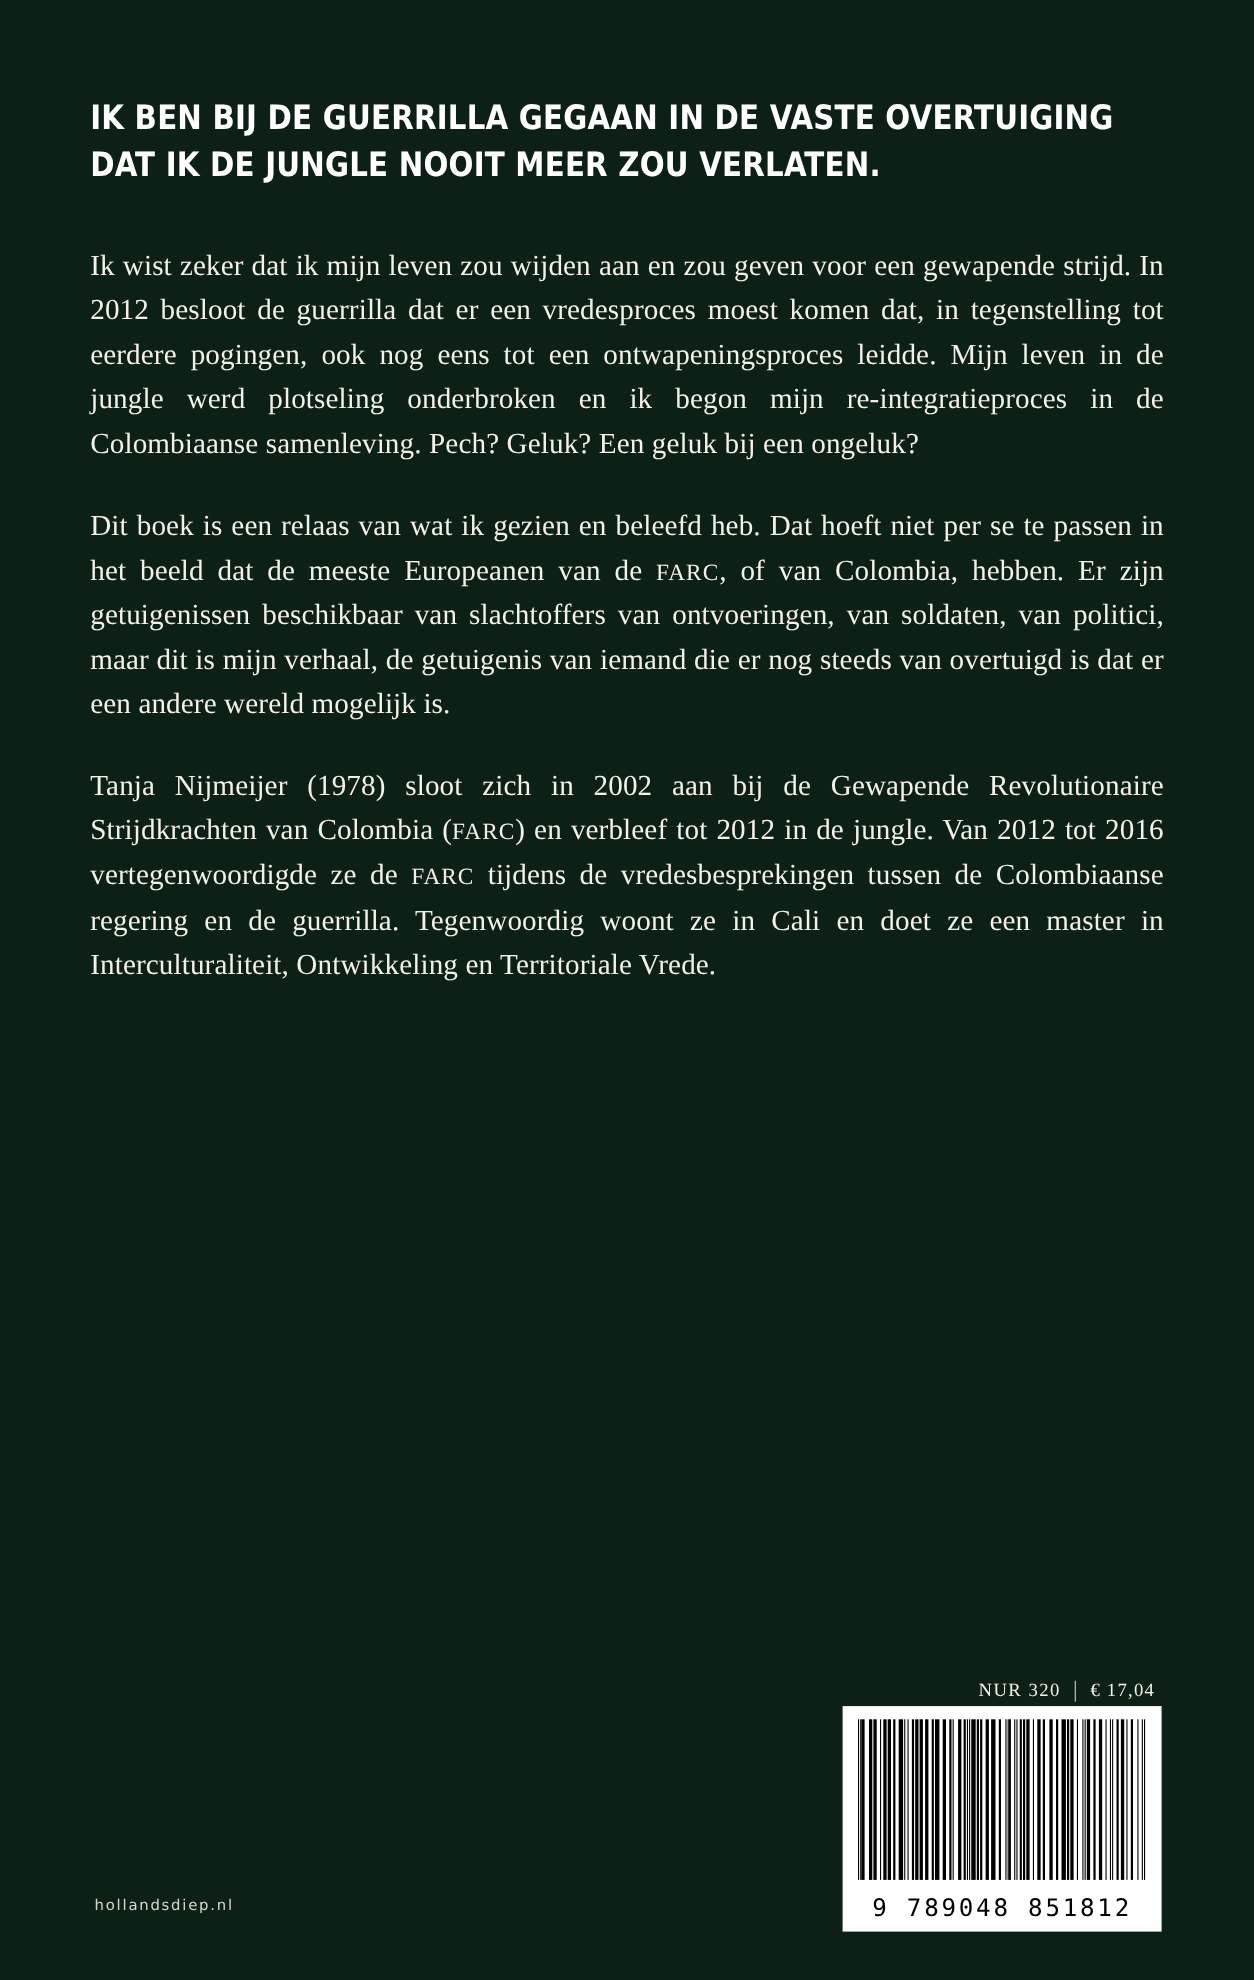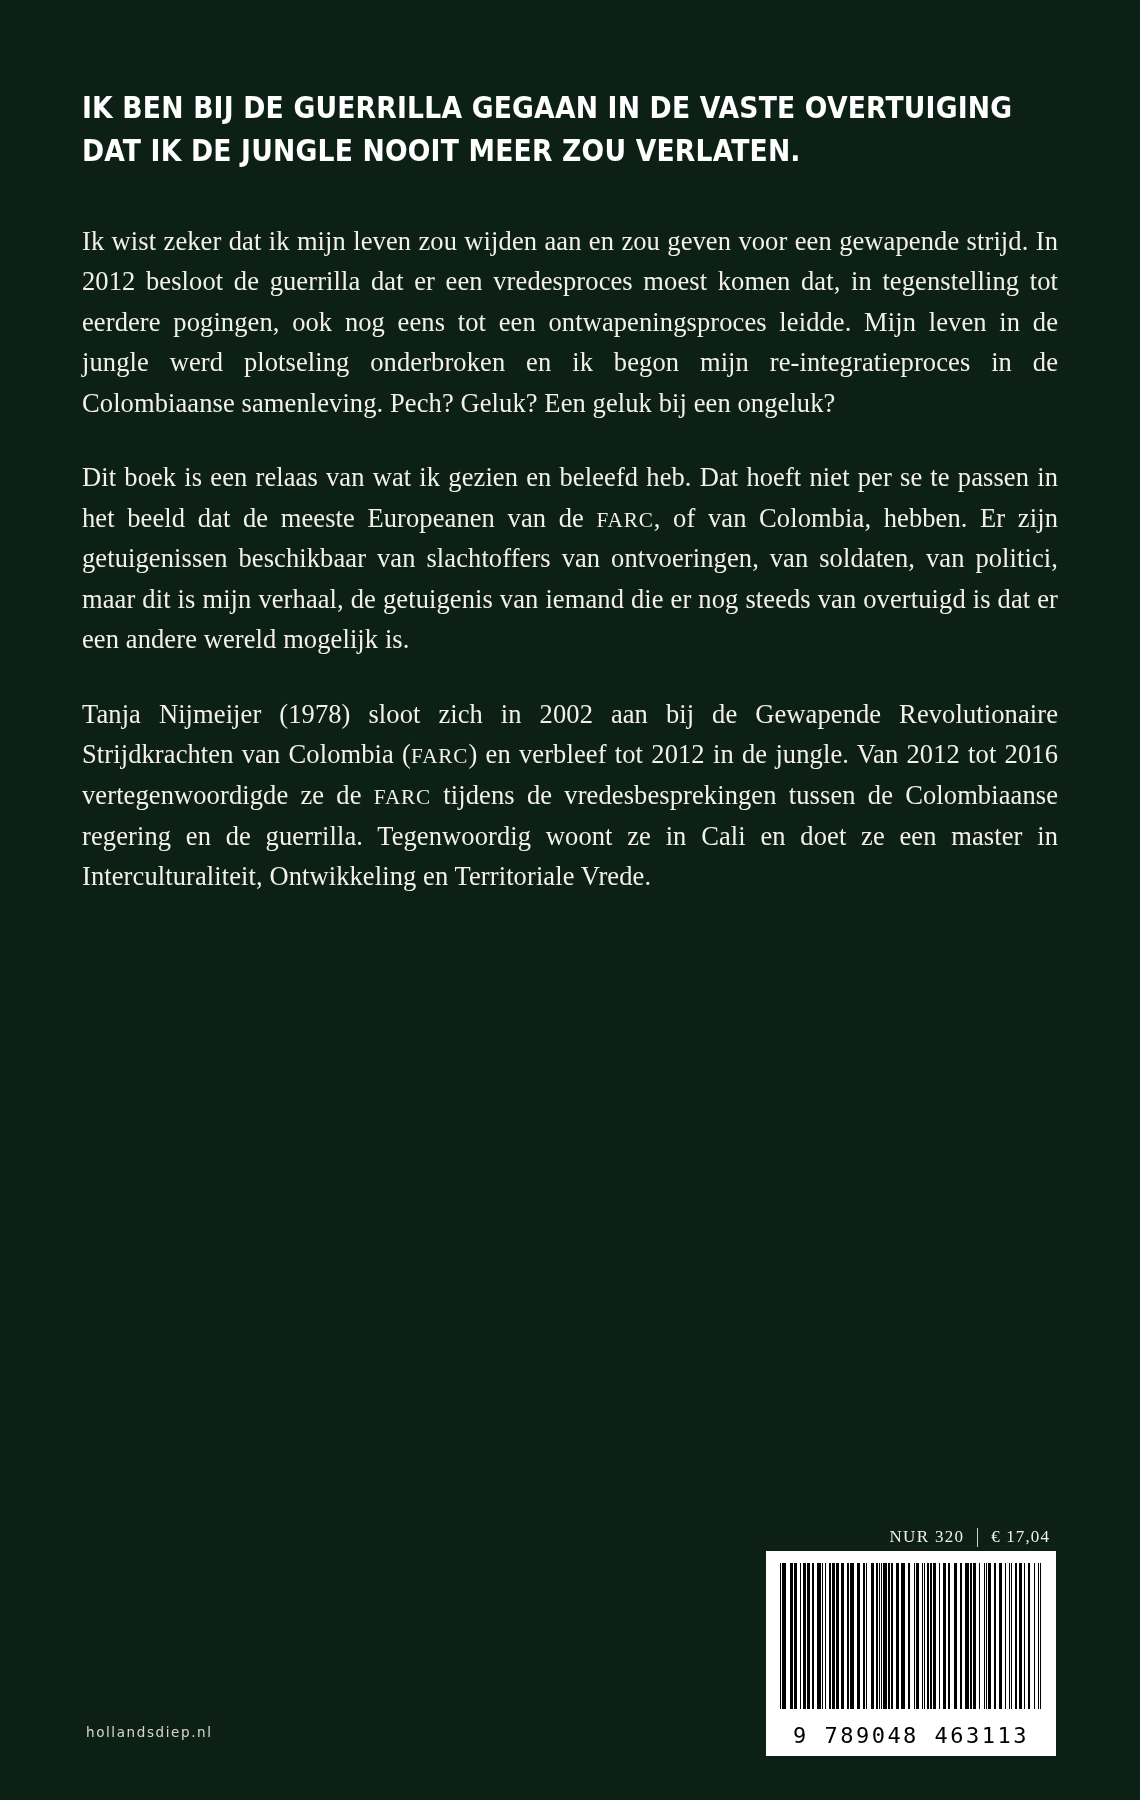--- a/index.html
+++ b/index.html
@@ -285,19 +285,19 @@
           <i style="width: 1.22449%; background: transparent;"></i>
           <i style="width: 0.816327%; background: rgb(0, 0, 0);"></i>
           <i style="width: 1.22449%; background: transparent;"></i>
           <i style="width: 0.408163%; background: rgb(0, 0, 0);"></i>
           <i style="width: 0.816327%; background: transparent;"></i>
           <i style="width: 0.408163%; background: transparent;"></i>
           <i style="width: 0.408163%; background: rgb(0, 0, 0);"></i>
           <i style="width: 0.408163%; background: transparent;"></i>
           <i style="width: 0.408163%; background: rgb(0, 0, 0);"></i>
         </div>
-      <div class="barcode-digits">9 789048 463113</div>
+      <div class="barcode-digits">9 789048 851812</div>
     </div>
 
     <div class="imprint">hollandsdiep.nl</div>
   </div>
 
 </div>
 
 </body></html>

